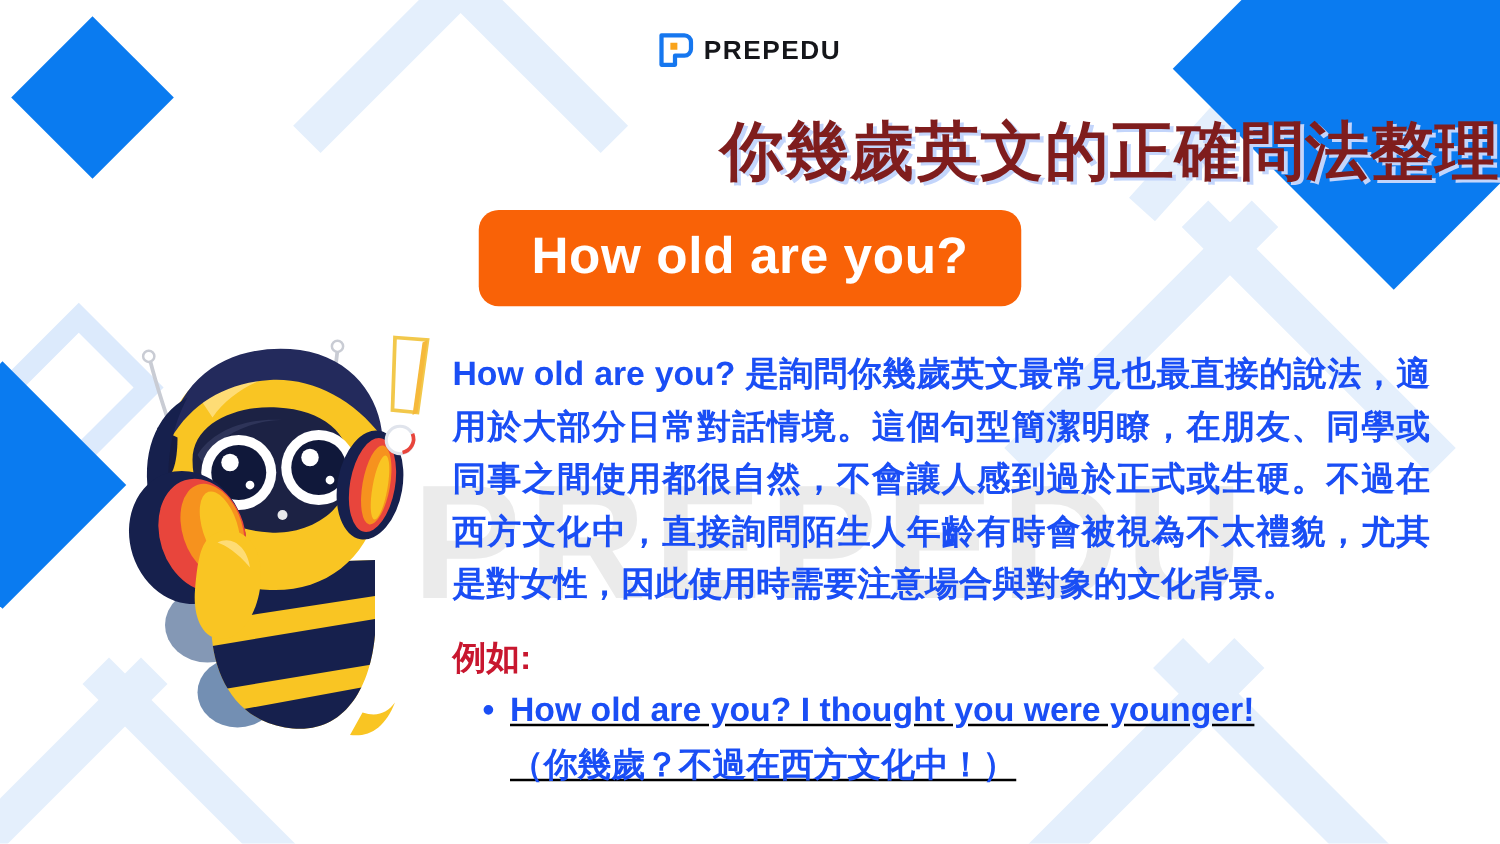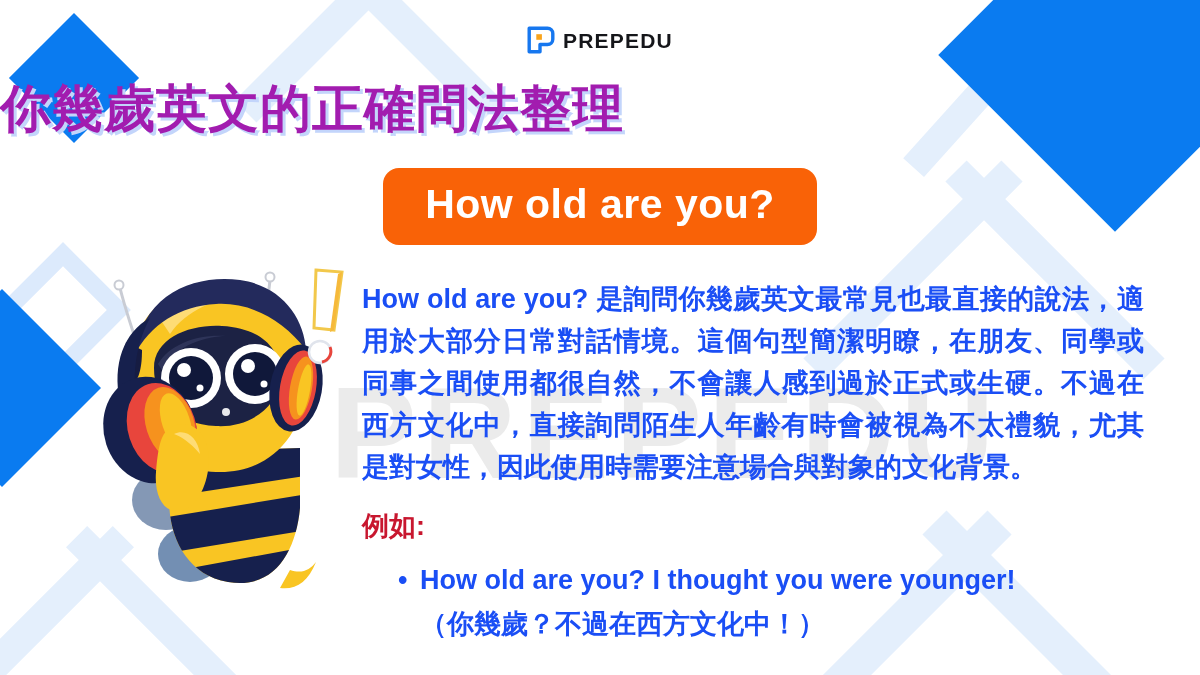--- a/index.html
+++ b/index.html
@@ -97,26 +97,26 @@
     font-size: 21px;
     font-weight: bold;
     letter-spacing: 1.2px;
     color: #15161a;
     line-height: 1;
   }
 
   
   .headline {
     position: absolute;
-    left: 0; right: 0; top: 80px;
-    text-align: left;
+    left: 0; right: 0; top: 92px;
+    text-align: right;
     font-size: 51px;
     font-weight: bold;
     letter-spacing: 1px;
-    color: #a21caf;
+    color: #7f1d1d;
     text-shadow: 3px 3px 0 #c3d5fb;
     line-height: 1.15;
   }
 
   
   .pill-wrap {
     position: absolute;
     left: 0; right: 0; top: 168px;
     display: flex;
     justify-content: center;
@@ -149,23 +149,24 @@
     margin: 0;
   }
   .eg-label {
     color: #c8172f;
     font-size: 27px;
     font-weight: bold;
     line-height: 40px;
     margin: 18px 0 0 0;
   }
   .bullet-list {
-    margin: 12px;
+    margin: 0;
     padding-left: 46px;
     list-style: none;
+    text-decoration: underline;
   }
   .bullet-item {
     position: relative;
     color: #1a4ef5;
     font-size: 27px;
     font-weight: bold;
     line-height: 44px;
     text-align: justify;
     text-justify: inter-word;
   }

